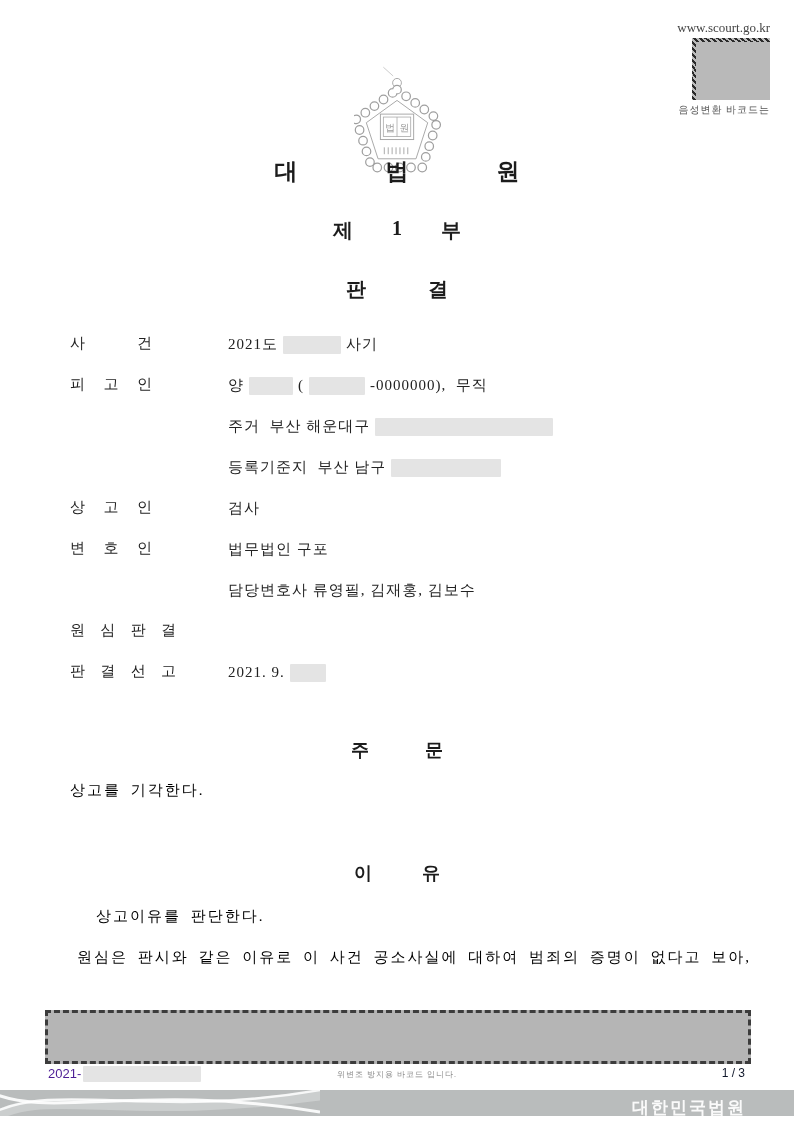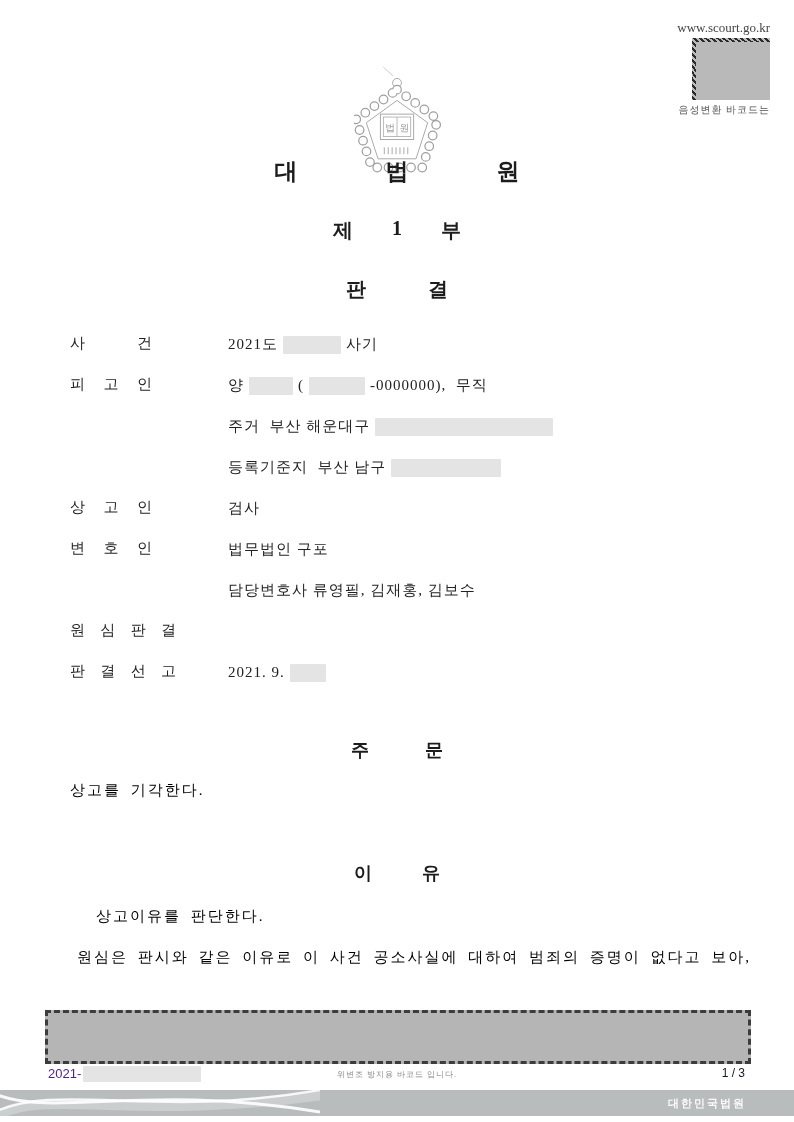--- a/index.html
+++ b/index.html
@@ -64,21 +64,21 @@
   .doc-number .redact{height:16px;width:118px;background:#cdcdcd;margin-left:2px;}
   .barcode-note{top:1069px;left:0;right:0;text-align:center;font-size:8px;color:#8a8a8a;letter-spacing:1px;}
   .page-indicator{top:1066px;right:49px;font-family:"Liberation Sans","DejaVu Sans",sans-serif;font-size:12px;color:#0f172a;}
 
   
   .brand-band{top:1090px;left:0;width:794px;height:26px;background:#b9bcbc;overflow:hidden;}
   .brand-band svg{position:absolute;left:0;top:0;}
   .brand-label{
     position:absolute;right:48px;top:6px;
     font-family:Liberation Sans, sans-serif;
-    font-size:11px;font-weight:700;color:#fafafa;letter-spacing:2px;
+    font-size:17px;font-weight:700;color:#fafafa;letter-spacing:2px;
   }
 </style>
 </head>
 <body>
 
 <div class="abs qr-wrap">
   <div class="site-url">www.scourt.go.kr</div>
   <div class="qr-box"></div>
   <div class="qr-caption">음성변환 바코드는</div>
 </div>

